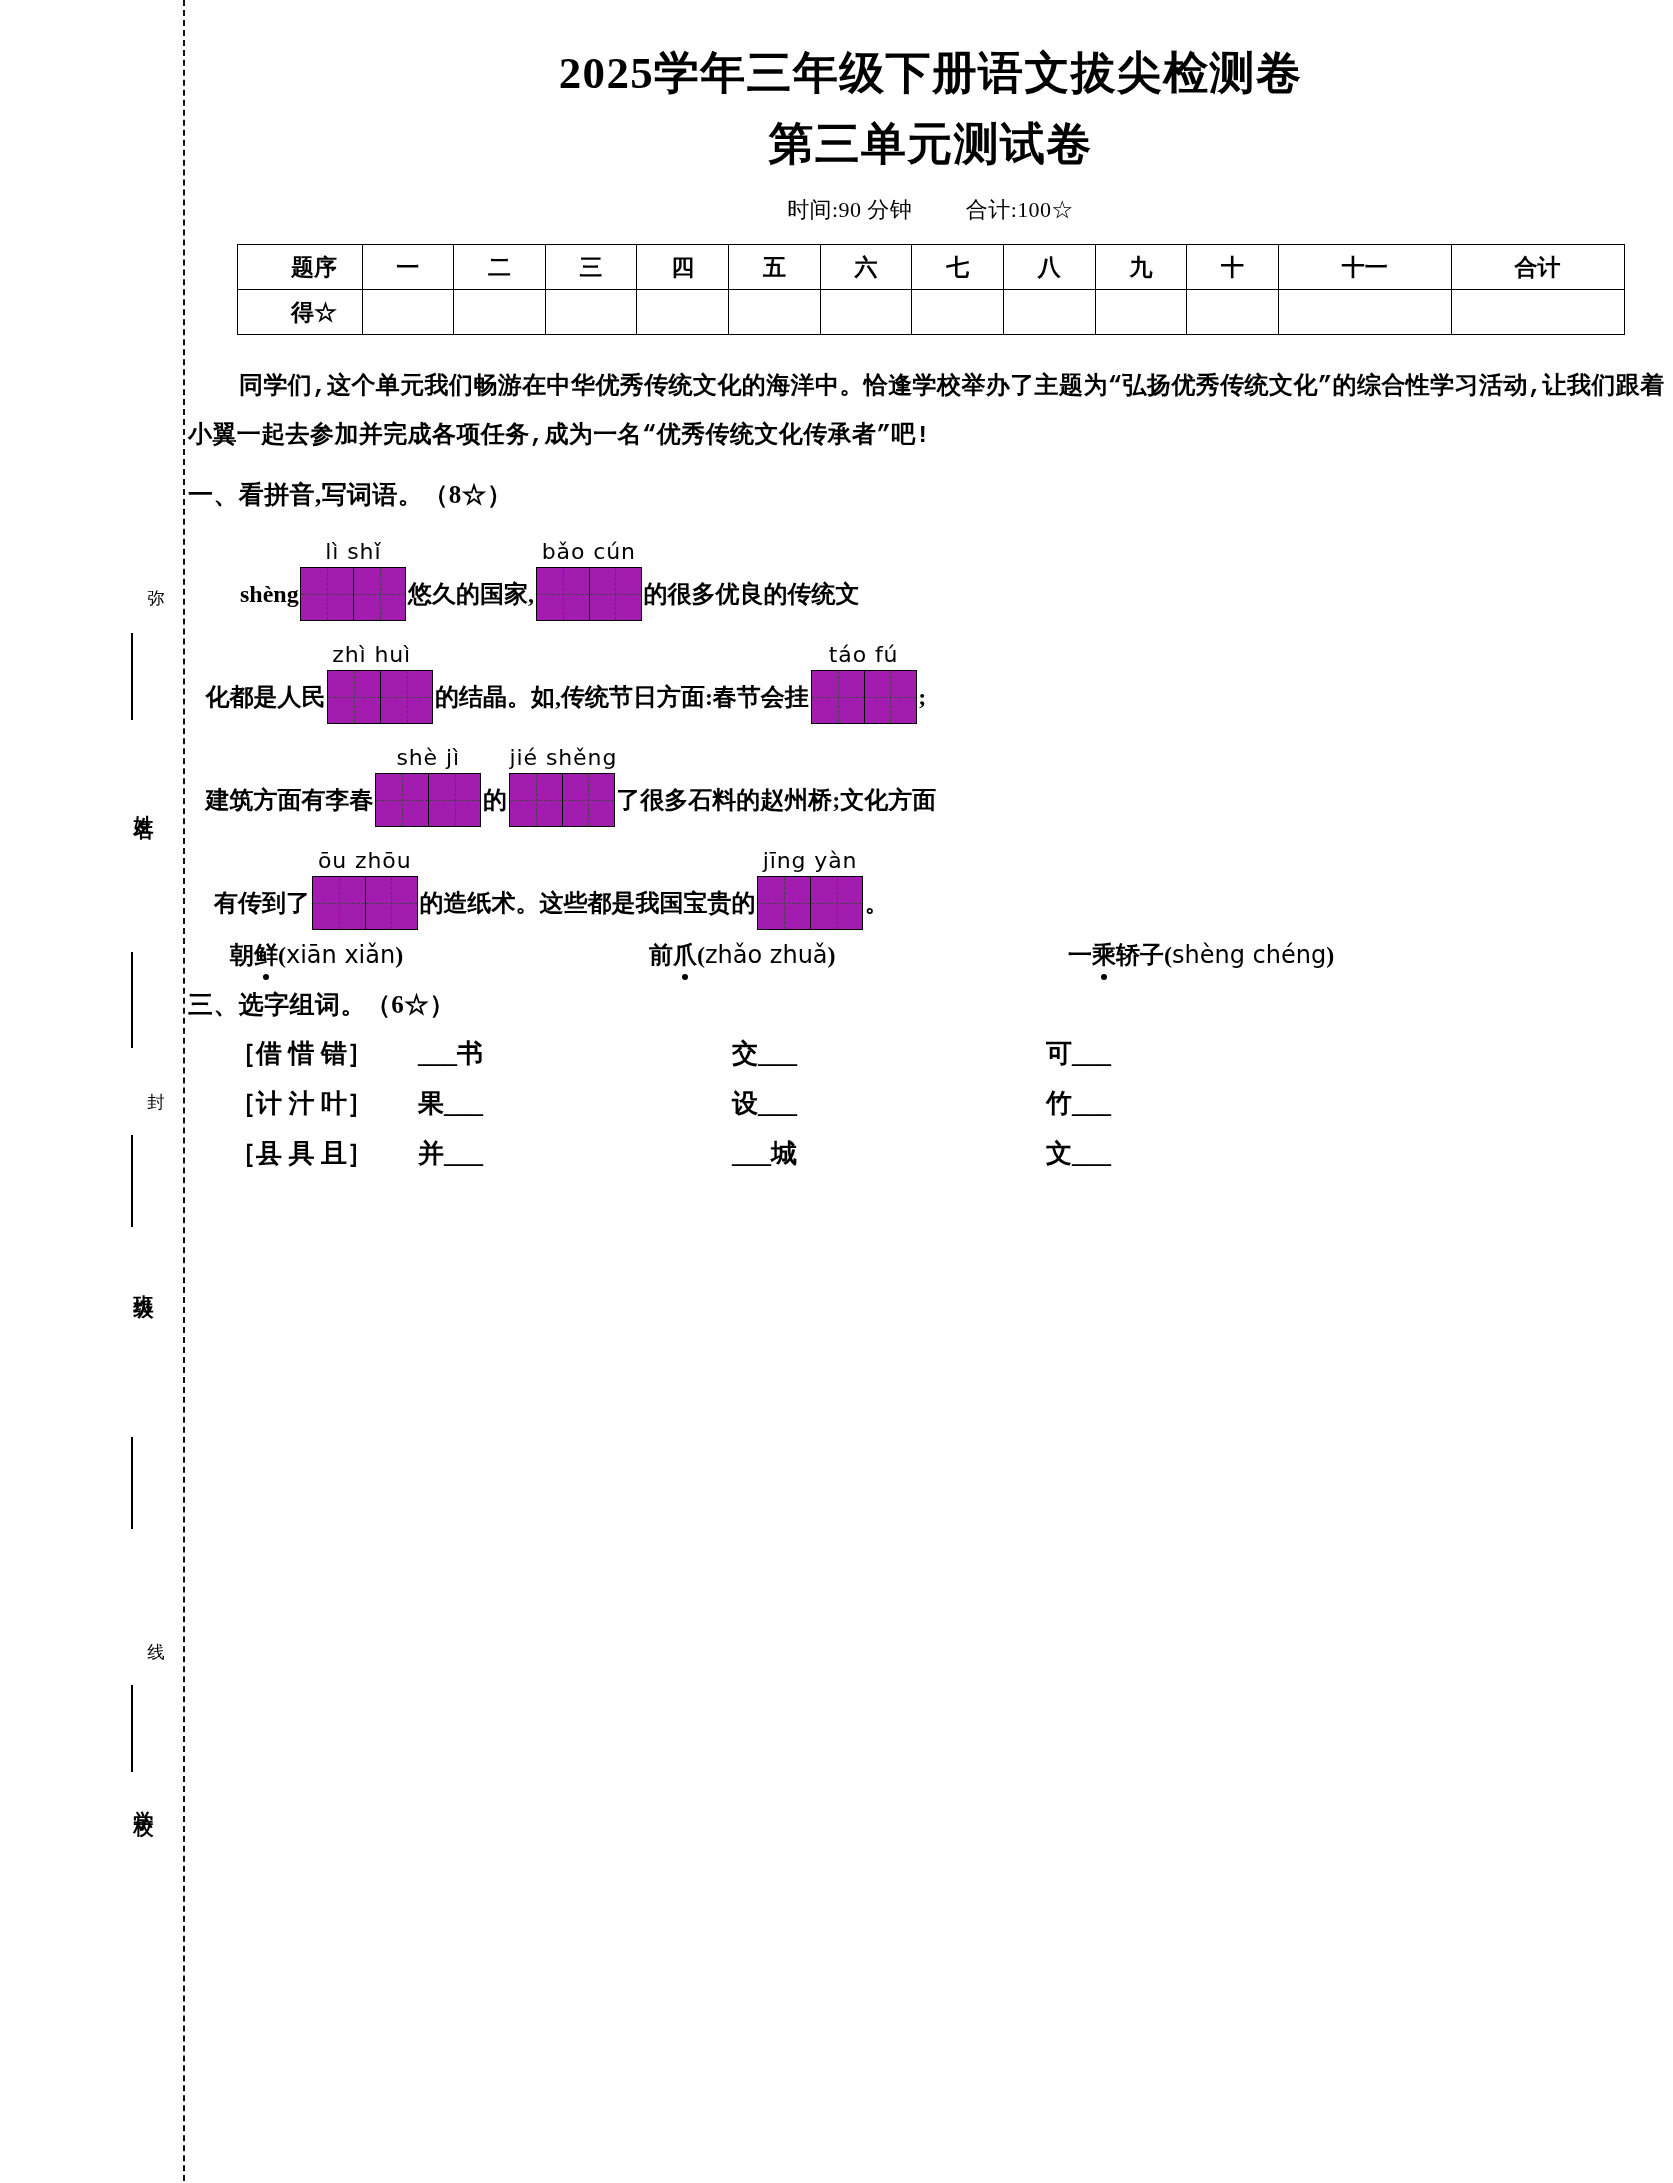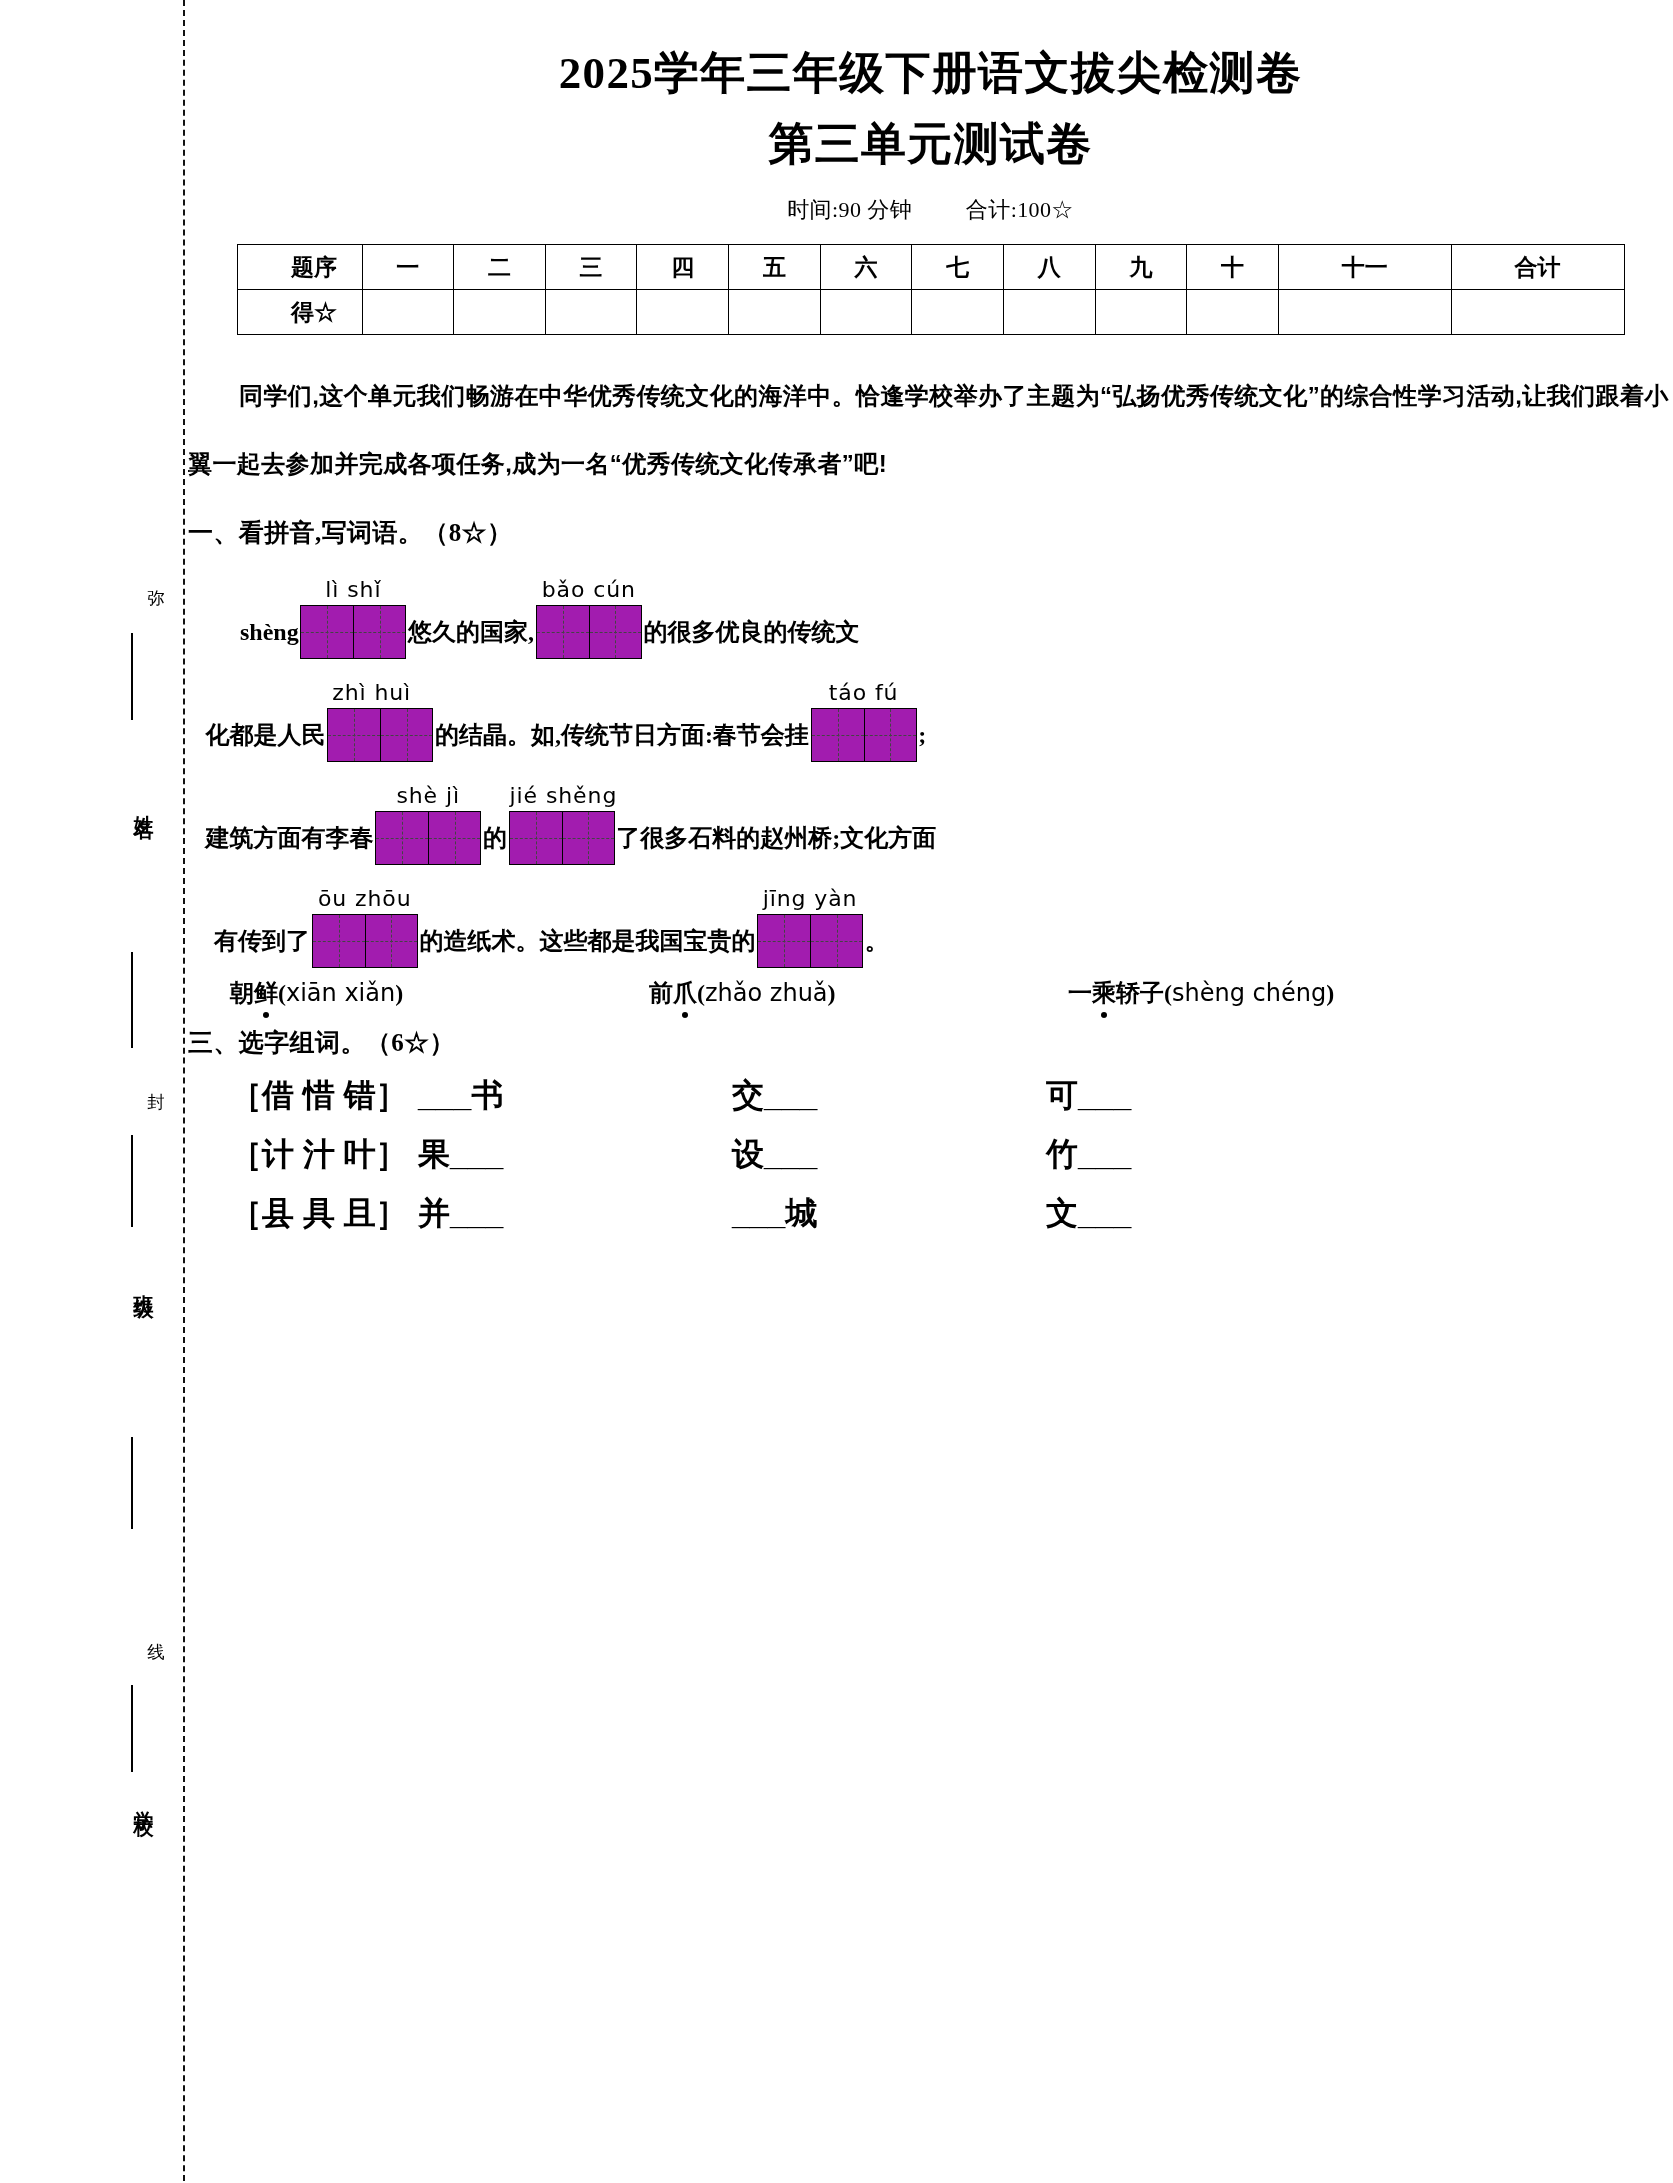--- a/index.html
+++ b/index.html
@@ -106,24 +106,24 @@
     font-weight: bold;
     font-family: "Liberation Serif", serif;
   }
   table.score td.head-col { width: 93px; padding-left: 30px; }
   table.score tr.row2 td { height: 42px; }
 
   
   .intro {
     margin-top: 27px;
     font-size: 24px;
-    line-height: 68px;
+    line-height: 49px;
     text-indent: 51px;
     letter-spacing: 0.4px;
-    font-family: Liberation Sans, sans-serif;
+    font-family: Liberation Mono, monospace;
     font-weight: bold;
     padding-right: 2.6px;
   }
 
   
   .sec-h {
     font-size: 25px;
     font-weight: bold;
     margin-top: 17.5px;
     letter-spacing: 0.4px;
@@ -209,25 +209,25 @@
     border-radius: 50%;
     background: #000;
   }
   .py { font-family: "DejaVu Sans", sans-serif; font-weight: normal; }
 
   
   .q3 { margin-top: 9.6px; }
   .q3row {
     display: flex;
     align-items: flex-end;
-    font-size: 32px;
+    font-size: 26px;
     font-weight: bold;
     margin-top: 15px;
     padding-left: 42px;
-    font-family: Liberation Sans, sans-serif;
+    font-family: Liberation Serif, serif;
   }
   .q3group { width: 188px; white-space: nowrap; }
   .q3cell { width: 314px; white-space: nowrap; }
 </style>
 </head>
 <body>
 
 <div class="left-strip">
   <div class="dashed-line"></div>
 

